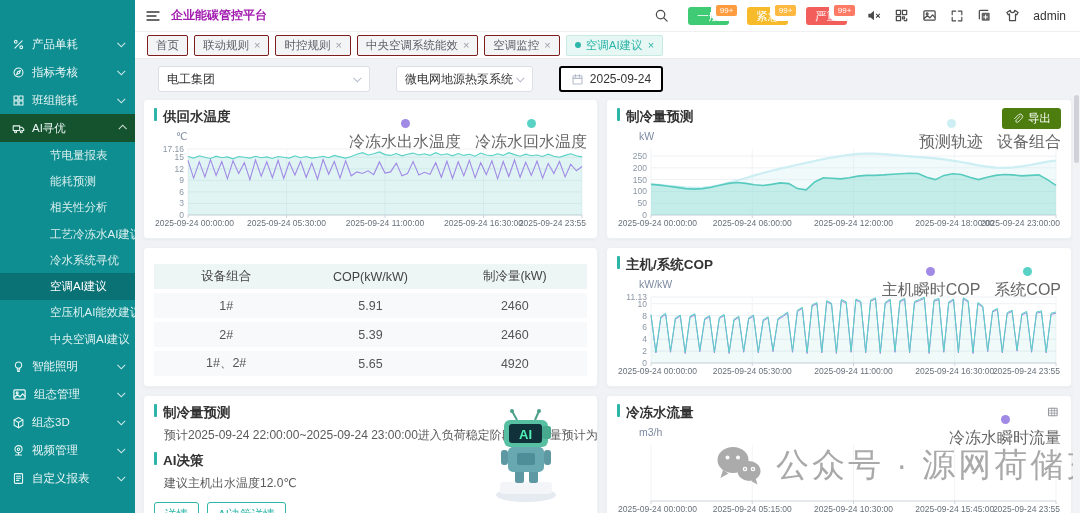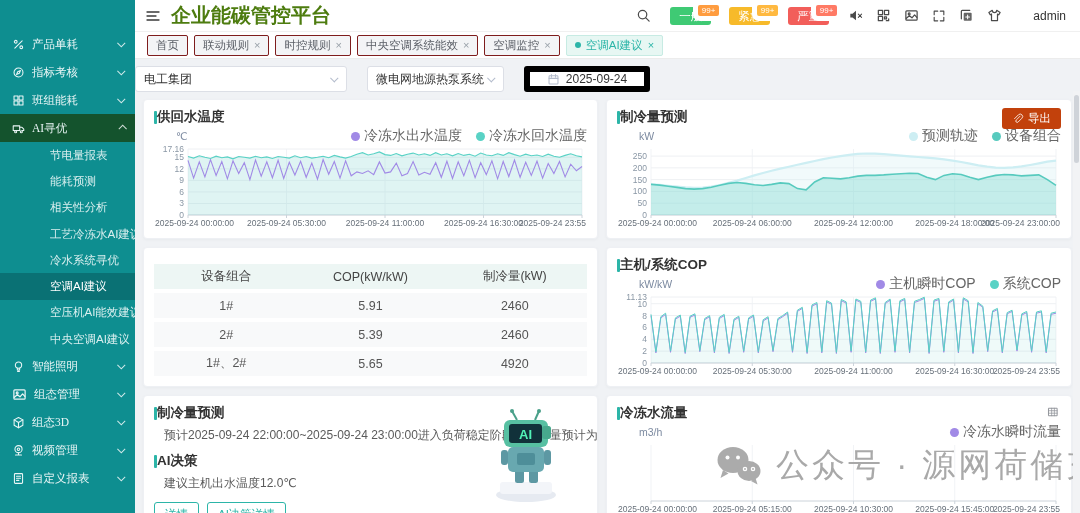--- a/index.html
+++ b/index.html
@@ -4,65 +4,65 @@
 <style>
   * { margin:0; padding:0; box-sizing:border-box; }
   html,body { width:1080px; height:513px; overflow:hidden; }
   body { font-family:"Liberation Sans","DejaVu Sans",sans-serif; background:#f0f2f5; color:#333; }
   #app { display:flex; width:1080px; height:513px; }
 
   
   .sidebar { width:135px; min-width:135px; background:#0e8e90; color:#eaf6f6; font-size:11.5px; padding-top:30px; overflow:hidden; }
   .s-item { height:28px; display:flex; align-items:center; gap:7px; padding:0 10px 0 12px; cursor:pointer; white-space:nowrap; }
   .s-item.expanded { background:#14532d; }
-  .s-item .lbl { flex:1; overflow:hidden;font-family:Liberation Serif, serif; }
+  .s-item .lbl { flex:1; overflow:hidden; }
   .s-item svg { flex:0 0 auto; }
   .chev { width:6px; height:6px; border-left:1.3px solid rgba(255,255,255,.8); border-bottom:1.3px solid rgba(255,255,255,.8); transform:rotate(-45deg) translateY(-1px); }
   .chev.up { transform:rotate(135deg) translateY(-1px); }
   .s-subitem { height:26.3px; display:flex; align-items:center; padding-left:50px; color:#d9efef; cursor:pointer; white-space:nowrap; }
   .s-subitem.active { background:#0a7174; color:#fff; }
 
   
   .main { flex:1; min-width:0; display:flex; flex-direction:column; position:relative; }
 
   .topbar { height:32px; background:#fff; display:flex; align-items:center; gap:10px; padding:0 14px 0 10px; border-bottom:1px solid #f0f0f0; }
   .hamburger { color:#3a3a3a; display:flex; cursor:pointer; }
-  .title { font-size:20px; font-weight:bold; color:#4d7c0f; white-space:nowrap; }
+  .title { font-size:12px; font-weight:bold; color:#a21caf; white-space:nowrap; }
   .top-right { margin-left:auto; display:flex; align-items:center; gap:13px; color:#4a4a4a; }
   .top-right .ic { display:flex; cursor:pointer; }
   .alarm-group { display:flex; gap:18px; margin:0 6px; }
   .alarm { position:relative; padding:2px 9px; border-radius:3px; color:#fff; font-size:11.5px; cursor:pointer; line-height:14px; }
   .alarm .cnt { position:absolute; top:-7px; right:-13px; color:#fff; font-size:8px; line-height:9px; padding:1px 4px; border-radius:7px; border:5px solid #ffffff; }
-  .admin { font-size:12px; color:#333; cursor:pointer;margin-left:18px; }
+  .admin { font-size:12px; color:#333; cursor:pointer; }
 
   .tabrow { height:27px; background:#fff; display:flex; align-items:center; gap:6px; padding:0 12px; border-bottom:1px solid #ececec; }
   .tab { background:#f3f4f6; border:1px solid #7f1d1d; color:#5a5e66; font-size:11.5px; padding:2px 8px; border-radius:2px; display:flex; gap:5px; align-items:center; cursor:pointer; white-space:nowrap; line-height:15px; }
   .tab .x { color:#98a0a8; font-size:11px; }
   .tab.active { background:#e7f7f3; border-color:#c7ebe3; color:#2cb5a8; }
   .tab.active .x { color:#2cb5a8; }
   .tab .dot { width:6px; height:6px; border-radius:50%; background:#2cb5a8; }
 
-  .filterrow { height:34px; display:flex; align-items:center; gap:20px; padding:6px 0 0; }
+  .filterrow { height:34px; display:flex; align-items:center; gap:26px; padding:6px 7px 0;margin-left:16px; }
   .select { height:26px; background:#fff; border:1px solid #dcdfe6; border-radius:3px; display:flex; align-items:center; justify-content:space-between; padding:0 8px; font-size:12px; color:#333; cursor:pointer; }
   .sel-company { width:212px; }
   .sel-system { width:137px; }
-  .datebox { width:126px; height:26px; background:#fff; border:6px solid #000000; border-radius:3px; display:flex; align-items:center; gap:6px; padding:0 8px; font-size:12px; color:#333; cursor:pointer;justify-content:center; }
+  .datebox { width:104px; height:26px; background:#fff; border:2px solid #000000; border-radius:3px; display:flex; align-items:center; gap:6px; padding:0 8px; font-size:12px; color:#333; cursor:pointer;justify-content:center; }
   .gray-chev { width:6px; height:6px; border-left:1.2px solid #b4bccc; border-bottom:1.2px solid #b4bccc; transform:rotate(-45deg) translateY(-1px); }
 
   
   .cards { position:relative; flex:1; padding:6px 8px 0; display:grid; grid-template-columns:455px 1fr; grid-template-rows:140px 140px 170px; gap:8px; overflow:hidden; }
   .card { background:#fff; border:1px solid #eef0f4; border-radius:4px; box-shadow:0 1px 3px rgba(31,45,61,.04); padding:8px 10px; position:relative; overflow:hidden; }
-  .card-h { display:flex; align-items:center; height:18px; }
+  .card-h { display:flex; gap:6px; height:18px; }
   .bar { width:3px; height:13px; background:#2cb5a8; border-radius:1px; }
   .card-title { font-size:13.5px; font-weight:bold; color:#333; white-space:nowrap; }
-  .export-btn { position:absolute; right:10px; top:8px; background:#c2410c; color:#fff; font-size:11.5px; padding:3px 10px; border-radius:3px; display:flex; align-items:center; gap:4px; cursor:pointer; }
+  .export-btn { position:absolute; right:10px; top:8px; background:#4d7c0f; color:#fff; font-size:11.5px; padding:3px 10px; border-radius:3px; display:flex; align-items:center; gap:4px; cursor:pointer; }
   .legend-row { display:flex; align-items:center; height:16px; margin-top:2px; padding-left:22px; }
   .unit { font-size:10.5px; color:#7c8aa0; }
   .legend { display:flex; gap:14px; margin-left:auto; }
-  .legend-item { display:flex; align-items:center; gap:4px; font-size:14px; color:#666; cursor:pointer; white-space:nowrap; }
+  .legend-item { display:flex; align-items:center; gap:4px; font-size:16px; color:#666; cursor:pointer; white-space:nowrap;flex-direction:column; }
   .ldot { width:9px; height:9px; border-radius:50%; }
   .chart-box { height:84px; }
   .chart-box.short { height:74px; }
 
   
   table.eff { width:100%; border-collapse:separate; border-spacing:0 4px; font-size:12.5px; color:#555; margin-top:4px; table-layout:fixed; }
   table.eff th { background:#edf6f4; font-weight:normal; color:#444; height:25px; text-align:center; }
   table.eff td { background:#f8f9fa; height:25px; text-align:center; }
 
   

